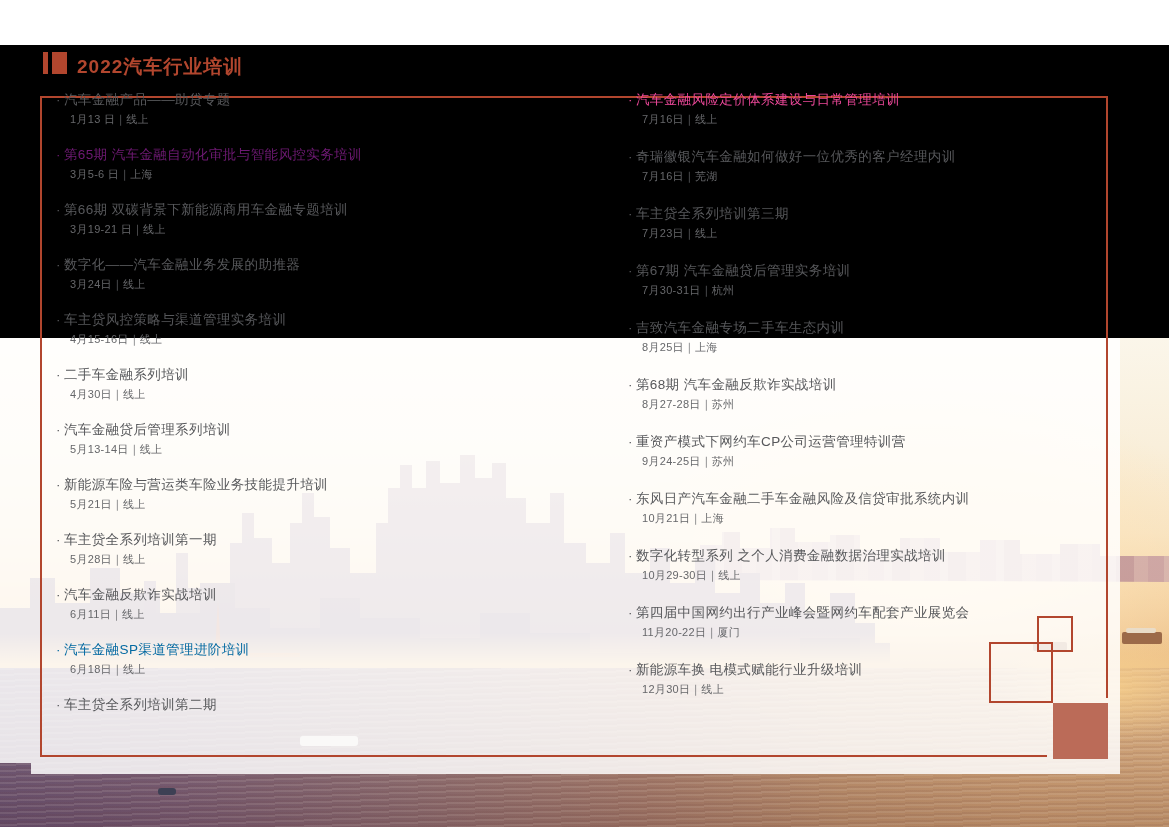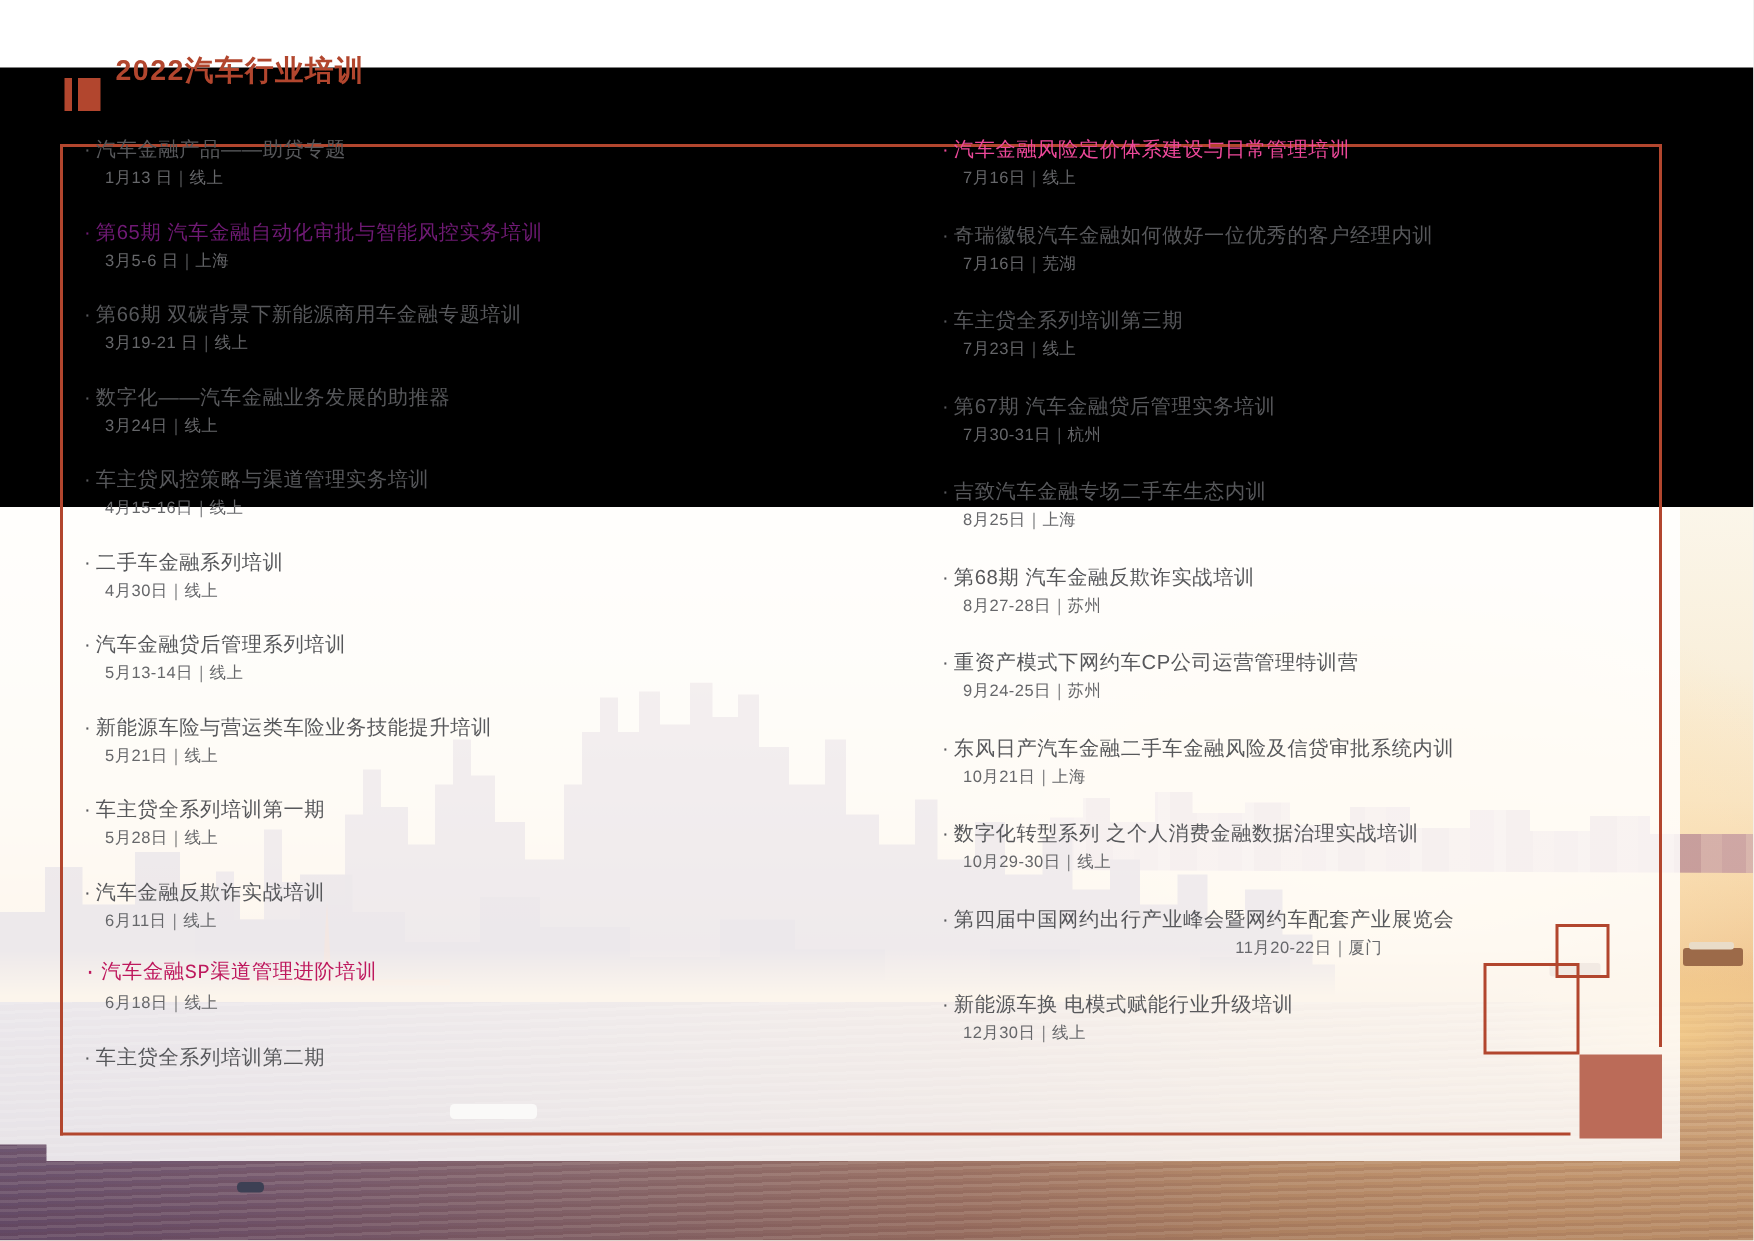--- a/index.html
+++ b/index.html
@@ -48,21 +48,21 @@
   .haze { position:absolute; left:0; top:338px; width:1120px; height:436px;
     background:rgba(255,255,255,.84);
     clip-path:polygon(0 0,1120px 0,1120px 436px,31px 436px,31px 425px,0 425px); }
 
   
   .band { position:absolute; left:0; top:45px; width:1169px; height:293px; background:#000; }
 
   
   .title-bar-thin { position:absolute; left:43px; top:52px; width:5px; height:22px; }
   .title-bar-square { position:absolute; left:52px; top:52px; width:15px; height:22px; }
-  .page-title { position:absolute; left:77px; top:34px; font-size:19px; font-weight:bold; letter-spacing:1px; }
+  .page-title { position:absolute; left:77px; top:54px; font-size:19px; font-weight:bold; letter-spacing:1px; }
 
   
   .bx { position:absolute; }
   .bx-top    { left:40px; top:96px;  width:1068px; height:2px; }
   .bx-left   { left:40px; top:96px;  width:2px;  height:661px; }
   .bx-right  { left:1106px; top:96px; width:2px; height:602px; }
   .bx-bottom { left:40px; top:755px; width:1007px; height:2px; }
 
   
   .sq { position:absolute; }
@@ -158,21 +158,21 @@
       </div>
       <div class="t-item">
         <div class="t-title" style="color: rgb(87, 88, 91);">车主贷全系列培训第一期</div>
         <div class="t-date" style="color: rgb(102, 103, 106);">5月28日｜线上</div>
       </div>
       <div class="t-item">
         <div class="t-title" style="color: rgb(87, 88, 91);">汽车金融反欺诈实战培训</div>
         <div class="t-date" style="color: rgb(102, 103, 106);">6月11日｜线上</div>
       </div>
       <div class="t-item">
-        <div class="t-title" style="color: #be185d; font-family: Liberation Mono, monospace;">汽车金融SP渠道管理进阶培训</div>
+        <div class="t-title" style="color: #0369a1;">汽车金融SP渠道管理进阶培训</div>
         <div class="t-date" style="color: rgb(102, 103, 106);">6月18日｜线上</div>
       </div>
       <div class="t-item">
         <div class="t-title" style="color: rgb(87, 88, 91);">车主贷全系列培训第二期</div>
       </div>
     </div>
 
   <div class="col col-right">
 
   <div class="t-item">
@@ -206,21 +206,21 @@
       <div class="t-item">
         <div class="t-title" style="color: rgb(87, 88, 91);">东风日产汽车金融二手车金融风险及信贷审批系统内训</div>
         <div class="t-date" style="color: rgb(102, 103, 106);">10月21日｜上海</div>
       </div>
       <div class="t-item">
         <div class="t-title" style="color: rgb(87, 88, 91);">数字化转型系列 之个人消费金融数据治理实战培训</div>
         <div class="t-date" style="color: rgb(102, 103, 106);">10月29-30日｜线上</div>
       </div>
       <div class="t-item">
         <div class="t-title" style="color: rgb(87, 88, 91);">第四届中国网约出行产业峰会暨网约车配套产业展览会</div>
-        <div class="t-date" style="color: rgb(102, 103, 106); text-align: center;">11月20-22日｜厦门</div>
+        <div class="t-date" style="color: rgb(102, 103, 106);">11月20-22日｜厦门</div>
       </div>
       <div class="t-item">
         <div class="t-title" style="color: rgb(87, 88, 91);">新能源车换 电模式赋能行业升级培训</div>
         <div class="t-date" style="color: rgb(102, 103, 106);">12月30日｜线上</div>
       </div>
     </div>
 
 </div>
 
 </body></html>

